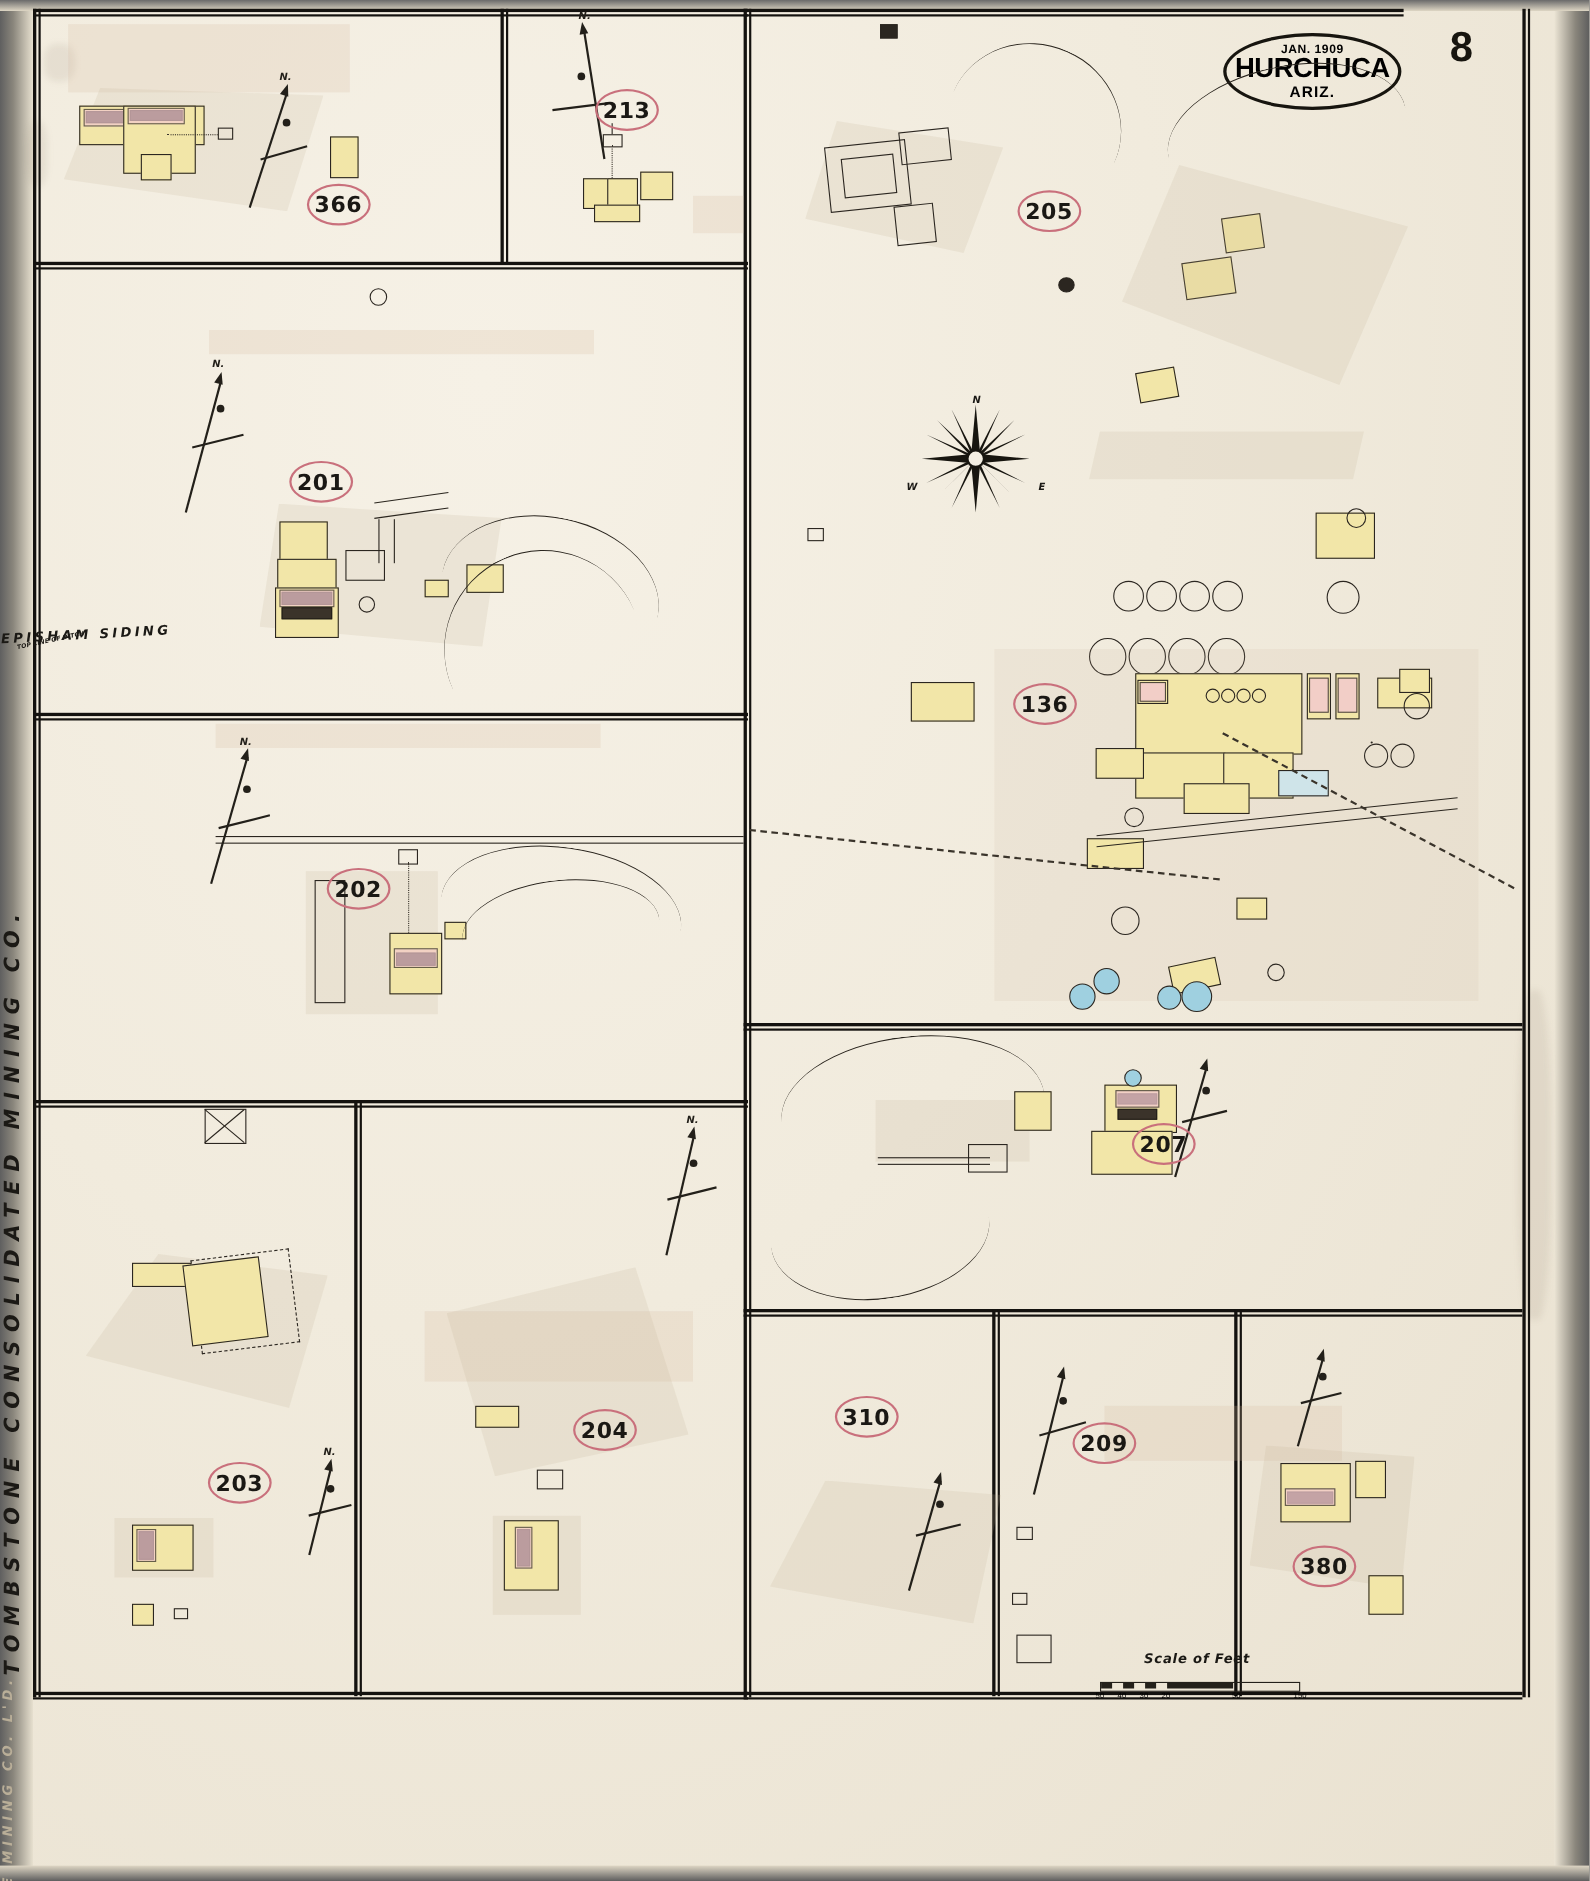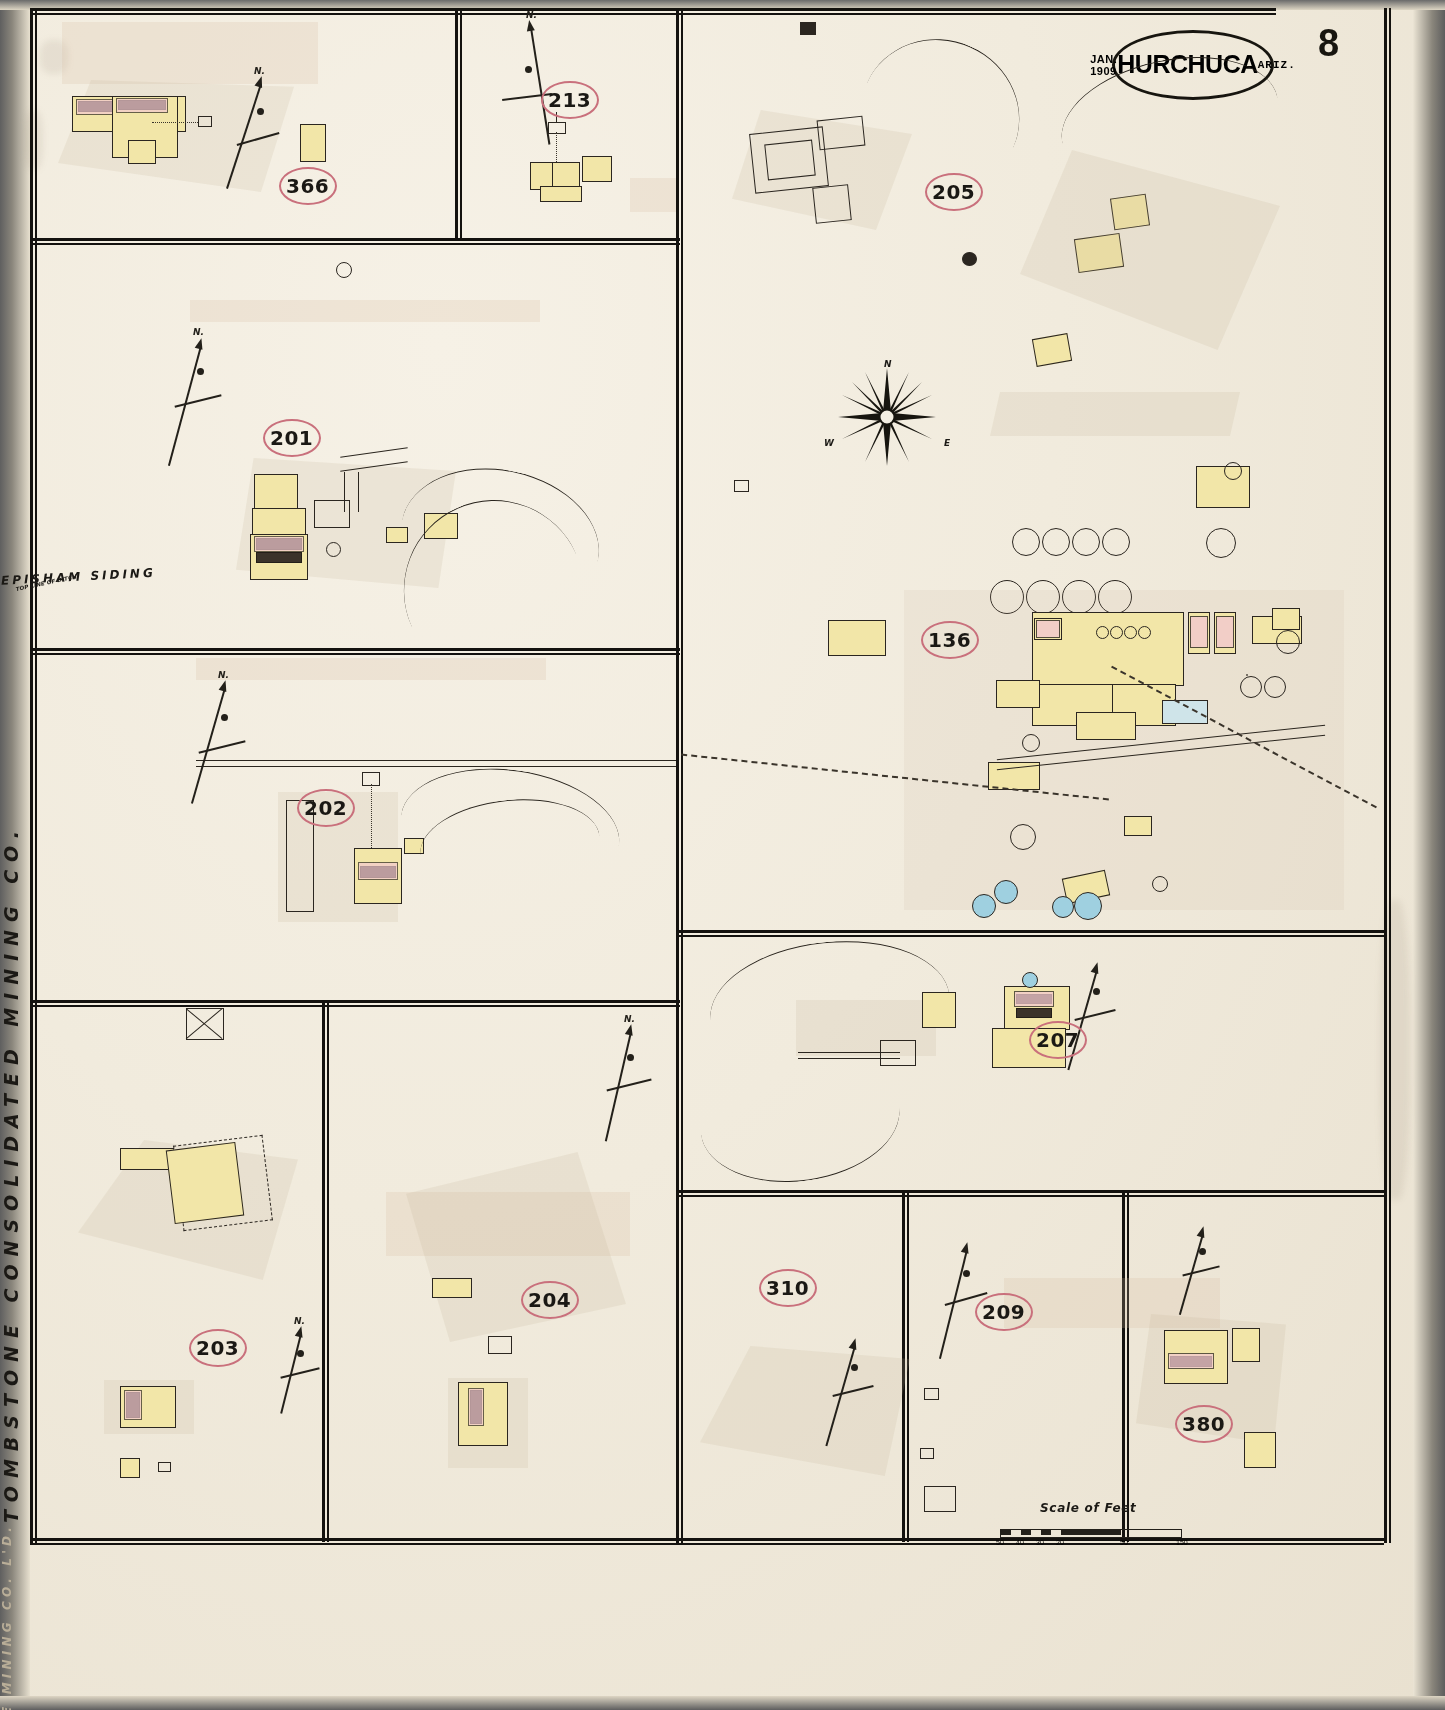--- a/index.html
+++ b/index.html
@@ -52,24 +52,24 @@
   .blknum .ring{position:absolute;left:50%;top:50%;transform:translate(-50%,-50%);
           width:54px;height:34px;border:2.2px solid #c9707c;border-radius:50%;}
   .blknum span{position:relative;}
 
   .circ{position:absolute;border:1.2px solid #2b2620;border-radius:50%;}
   .sq{position:absolute;border:1.2px solid #2b2620;}
 
   
   #stamp{position:absolute;left:1112px;top:30px;width:156px;height:64px;
     border:3px solid #17150f;border-radius:50%;
-    display:flex;flex-direction:row;align-items:center;justify-content:center;}
+    display:flex;flex-direction:column;align-items:center;justify-content:center;}
   #stamp .l1{font-family:"Liberation Sans",sans-serif;font-size:11px;font-weight:bold;letter-spacing:.5px;}
   #stamp .l2{font-family:"Liberation Sans",sans-serif;font-size:25px;font-weight:bold;letter-spacing:-.5px;line-height:.95;}
-  #stamp .l3{font-family:Liberation Mono, monospace;font-size:11px;font-weight:bold;letter-spacing:1px;}
+  #stamp .l3{font-family:Liberation Sans, sans-serif;font-size:14px;font-weight:bold;letter-spacing:1px;}
   #pageno{position:absolute;left:1318px;top:22px;font-family:"Liberation Sans",sans-serif;
     font-size:38px;font-weight:bold;color:#17150f;}
 
   
   .north{position:absolute;}
   .north .shaft{position:absolute;width:1.6px;background:#23201a;}
   .north .cross{position:absolute;height:1.6px;background:#23201a;}
   .north .head{position:absolute;width:0;height:0;border-left:4px solid transparent;
     border-right:4px solid transparent;border-bottom:11px solid #23201a;}
   .north .dot{position:absolute;width:7px;height:7px;border-radius:50%;background:#23201a;}

